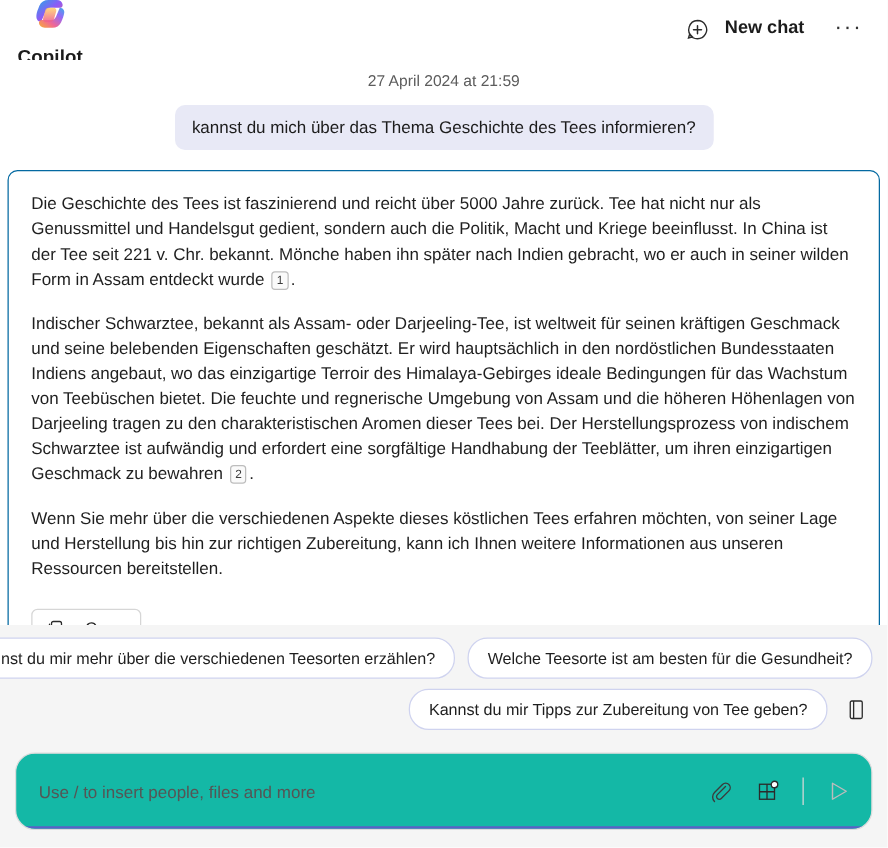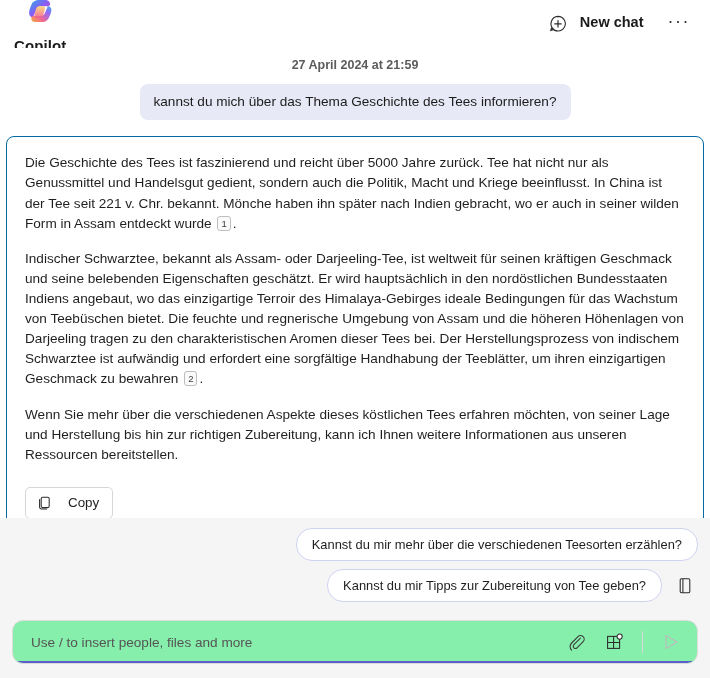--- a/index.html
+++ b/index.html
@@ -88,21 +88,20 @@
     flex-direction: column;
     padding: 0;
     overflow: hidden;
     background: #ffffff;
   }
   .timestamp {
     text-align: center;
     font-size: 12.5px;
     color: #5c5c5c;
     margin: 10px 0 12px 0;
-    font-weight: bold;
   }
   .user-row {
     display: flex;
     justify-content: center;
     padding: 0 12px 0 12px;
   }
   .user-bubble {
     background: #e8e9f6;
     color: #1c1c1c;
     border-radius: 8px;
@@ -189,23 +188,23 @@
 
   
   .composer-wrap {
     background: #f5f5f5;
     padding: 6px 12px 14px 12px;
     flex: 0 0 auto;
   }
   .composer {
     position: relative;
     border: 1px solid #dcdcdc;
-    border-radius: 11px;
-    background: #86efac;
-    height: 44px;
+    border-radius: 16px;
+    background: #14b8a6;
+    height: 62px;
     display: flex;
     align-items: center;
     padding: 0 12px 0 16px;
     overflow: hidden;
   }
   .composer::after {
     content: "";
     position: absolute;
     left: 0; right: 0; bottom: 0;
     height: 2.5px;
@@ -316,20 +315,21 @@
           </svg>
           <span>Copy</span>
         </button>
       </div>
     </div>
   </div>
 
   <div class="suggest-area">
     <div class="suggest-row">
       <div class="chip">Kannst du mir mehr über die verschiedenen Teesorten erzählen?</div>
+      <div class="chip">Welche Teesorte ist am besten für die Gesundheit?</div>
     </div>
     <div class="suggest-row">
       <div class="chip">Kannst du mir Tipps zur Zubereitung von Tee geben?</div>
       <div class="notebook-btn">
         <svg width="16" height="18" viewBox="0 0 16 18">
           <rect x="3.2" y="1.8" width="9.6" height="14" rx="1.2" fill="none" stroke="#2b2b2b" stroke-width="1.05"></rect>
           <path d="M5.9 1.8v14" stroke="#2b2b2b" stroke-width="1.05"></path>
         </svg>
       </div>
     </div>

